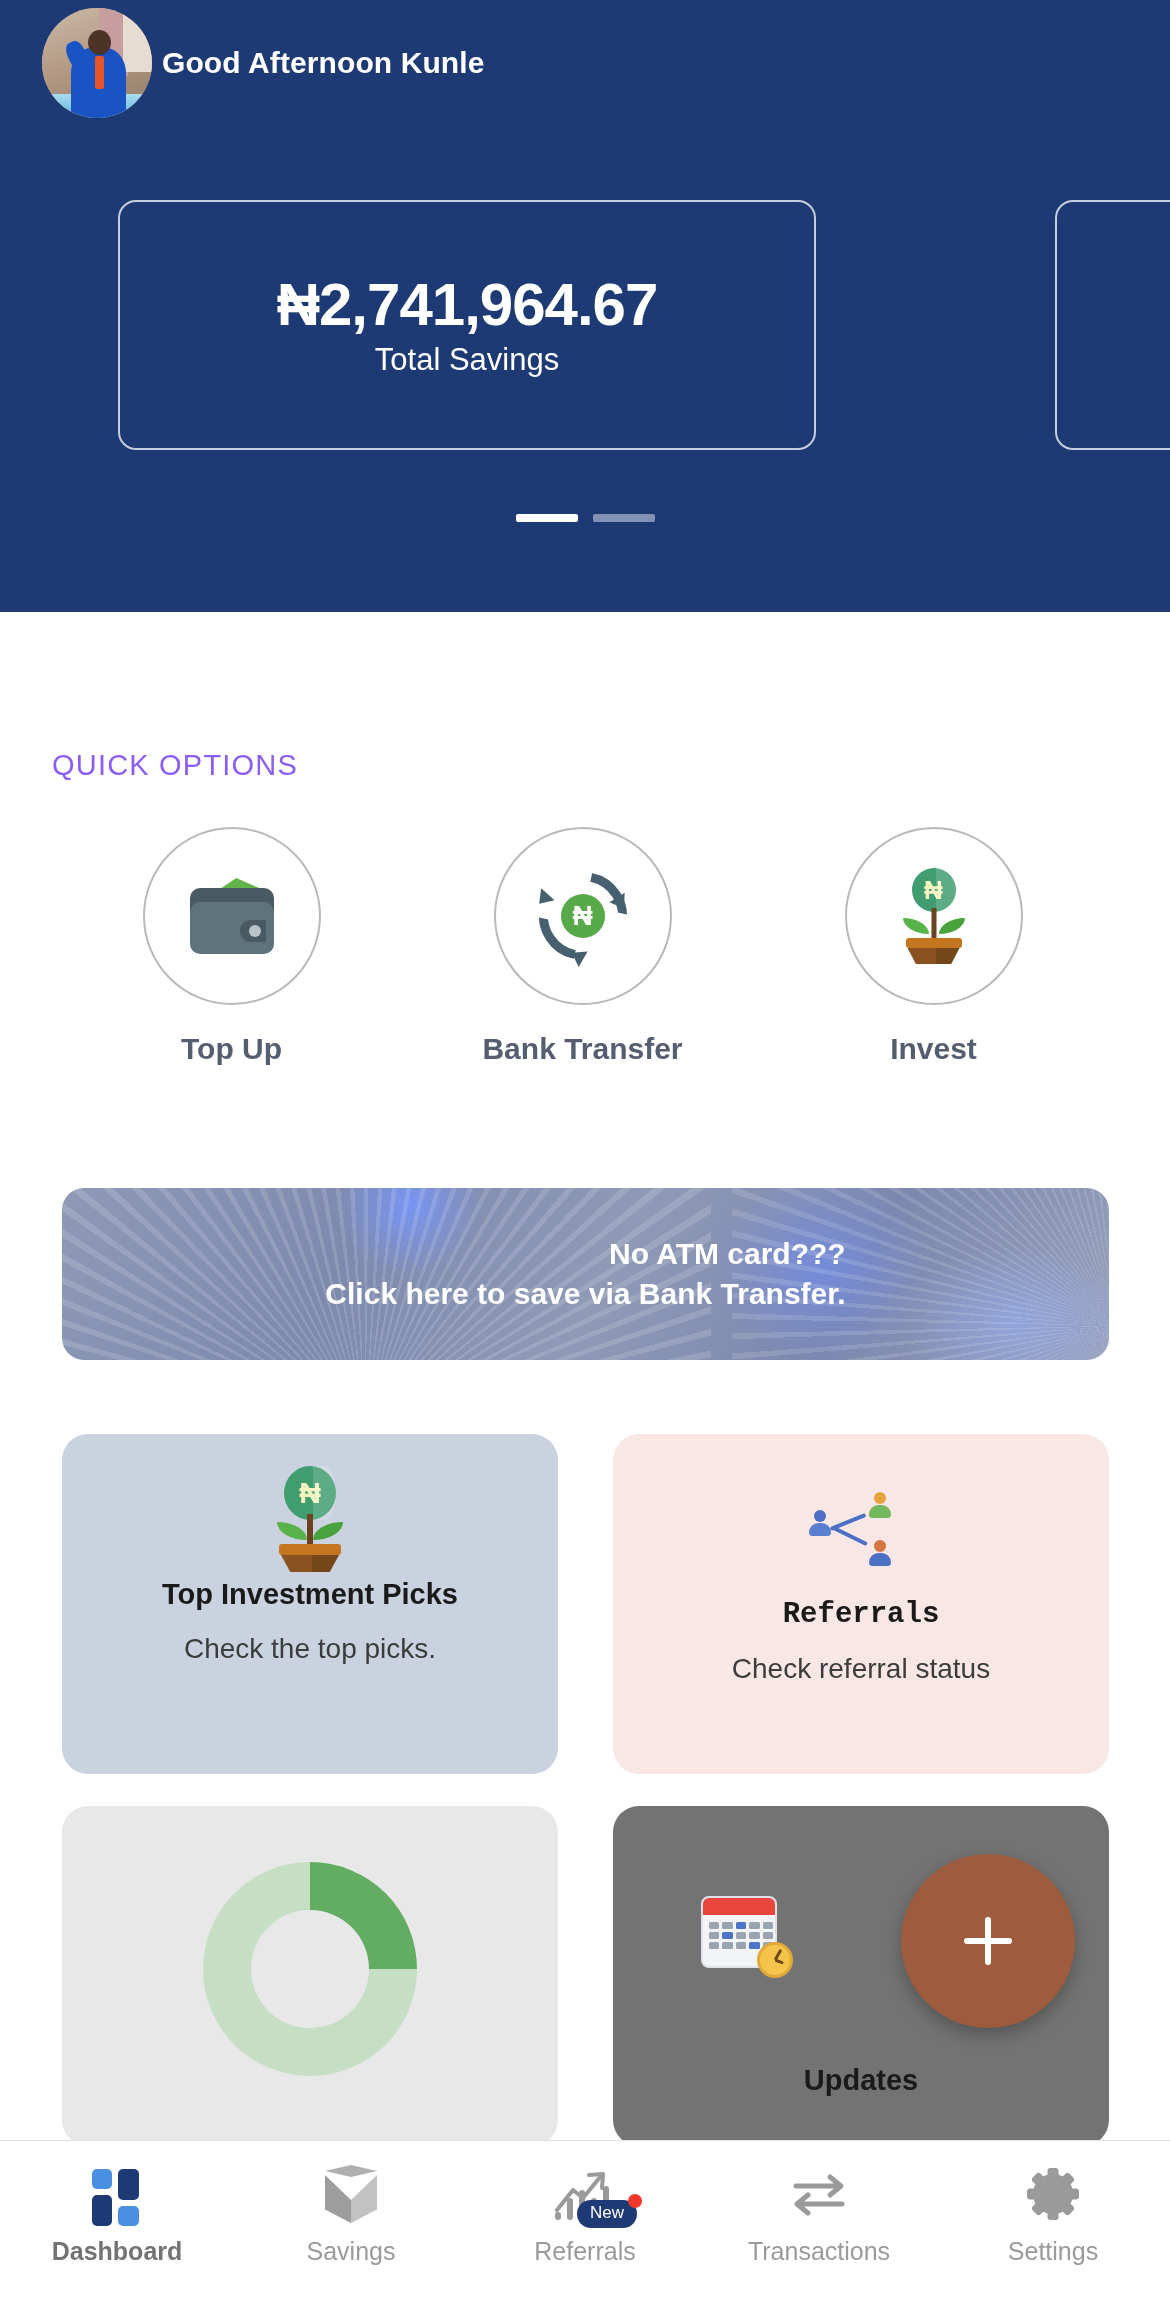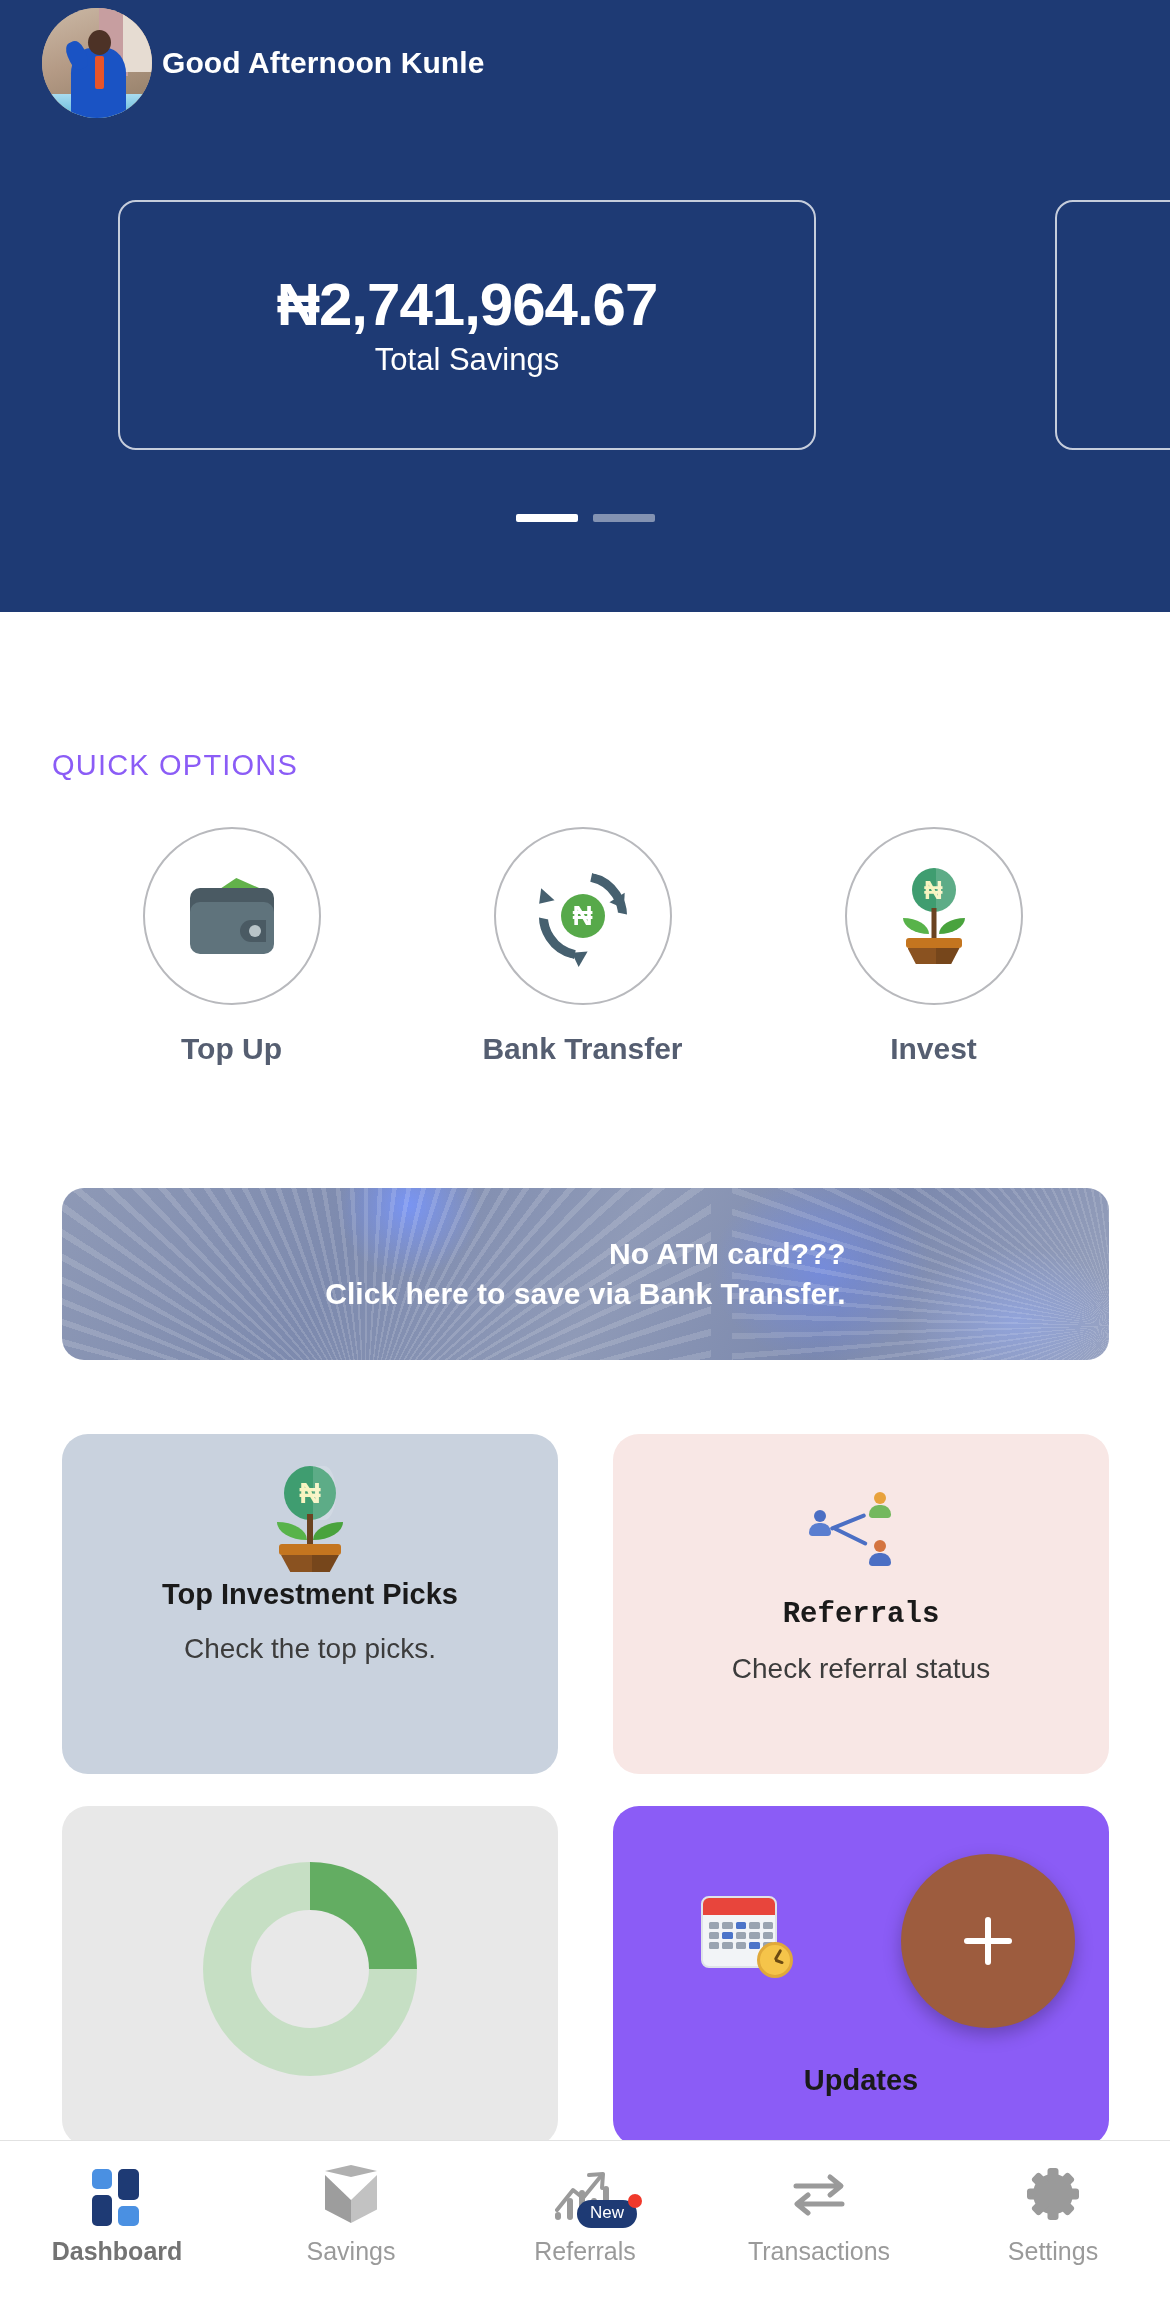--- a/index.html
+++ b/index.html
@@ -176,21 +176,21 @@
   .grid { position:absolute; left:62px; top:1434px; width:1047px; }
   .grid-row { display:flex; gap:55px; margin-bottom:32px; }
   .card {
     width:496px; height:340px; border-radius:26px;
     position:relative; overflow:hidden;
     display:flex; flex-direction:column; align-items:center;
   }
   .card.picks { background:#c9d2de; }
   .card.refs  { background:#f8e7e5; }
   .card.goal  { background:#e8e8e8; }
-  .card.upd   { background:#8b5cf6; }
+  .card.upd   { background:#737373; }
   .card-title { font-size:29px; font-weight:bold; color:#1a1a1a; margin-top:6px; }
   .card-sub   { font-size:28px; color:#3c3c3c; margin-top:22px; }
 
   .picks-icon { margin-top:32px; }
   .refs-icon  { margin-top:56px; width:120px; height:80px; position:relative; }
   .refs-icon .link { position:absolute; background:#4b6fc4; height:4px; border-radius:2px; }
   .ppl { position:absolute; width:26px; height:26px; }
   .ppl .hd { position:absolute; left:50%; transform:translateX(-50%); top:0;
              width:12px; height:12px; border-radius:50%; }
   .ppl .bd { position:absolute; left:50%; transform:translateX(-50%); bottom:0;

